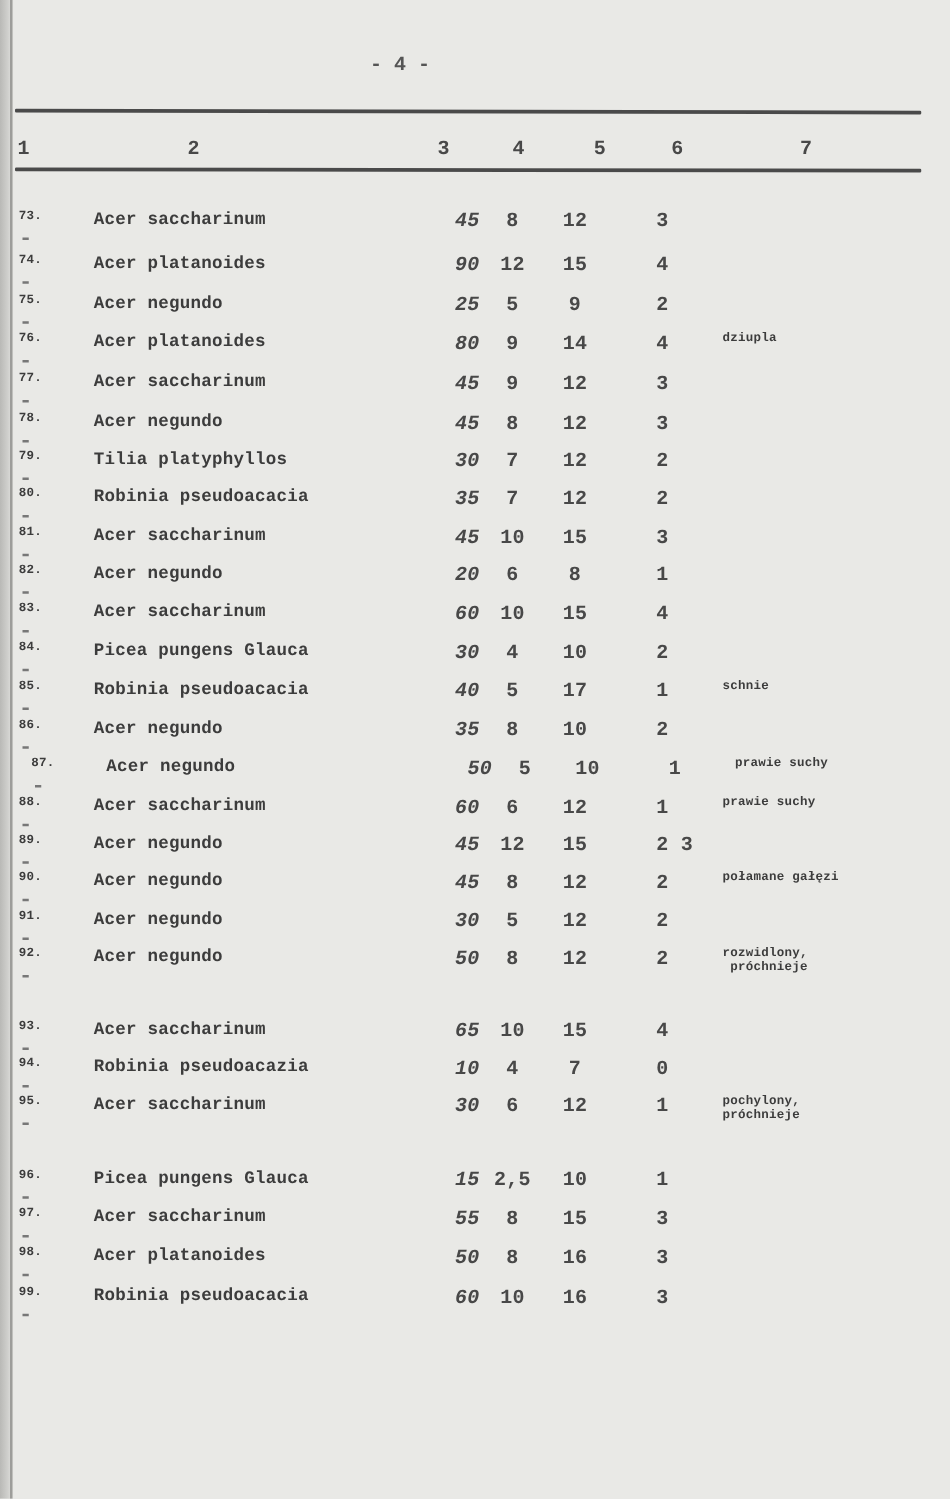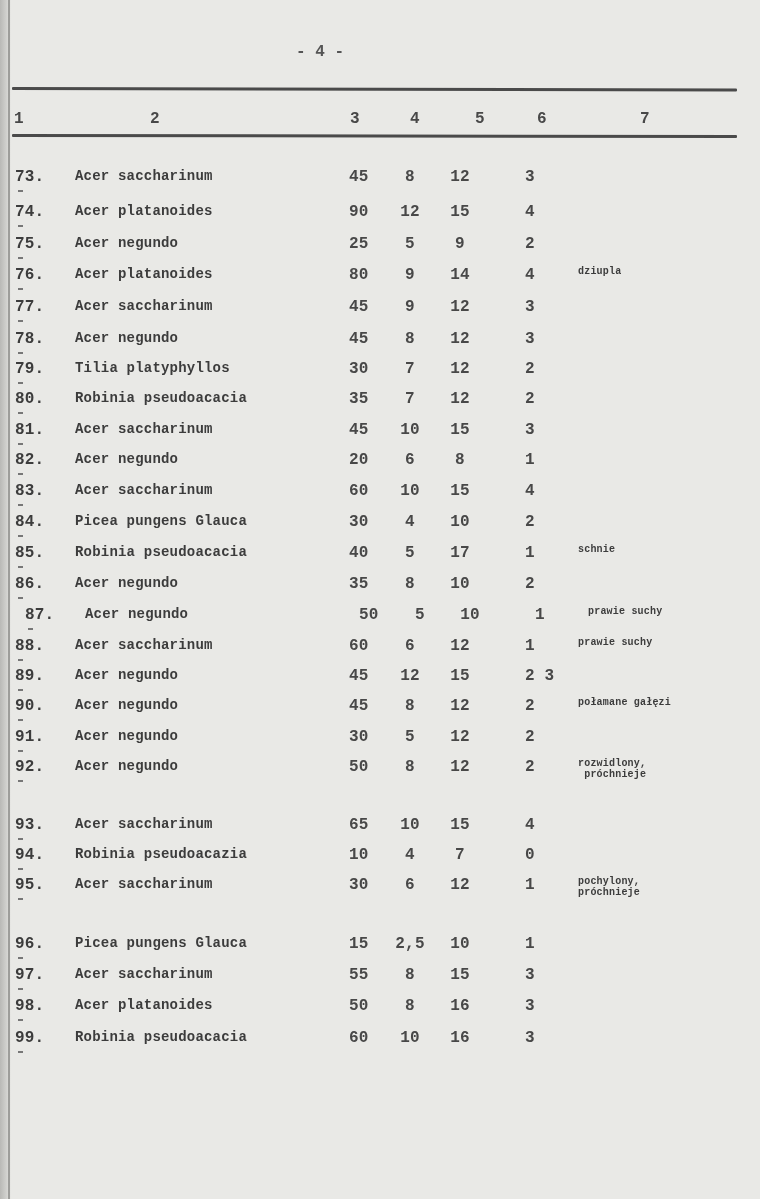--- a/index.html
+++ b/index.html
@@ -26,23 +26,23 @@
   }
   .rule-top { top: 87px; width: 725px; transform: rotate(0.12deg); transform-origin: left; }
   .rule-mid { top: 134px; width: 725px; transform: rotate(0.08deg); transform-origin: left; }
   .header-cell, .cell {
     position: absolute; font-weight: bold; white-space: nowrap;
   }
   .header-cell { top: 110px; font-size: 16px; color: #484848; }
   .row { position: absolute; left: 0; width: 760px; height: 30px; }
   .cell { font-size: 14px; color: #3c3c3c; letter-spacing: 0.2px; }
   .cell.num-lg { font-size: 16px; color: #484848; }
-  .c1 { left: 15px; font-size: 16px; }
+  .c1 { left: 15px; font-size: 10px; }
   .c2 { left: 75px; }
-  .c3 { left: 349px; width: 30px; text-align: left; }
+  .c3 { left: 364px; width: 30px; text-align: left; font-style: italic; }
   .c4 { left: 395px; width: 30px; text-align: center; }
   .c5 { left: 445px; width: 30px; text-align: center; }
   .c6 { left: 525px; }
   .c7 { left: 578px; font-size: 10px; }
   .c7 .line2 { display: block; margin-top: 0; text-align: right; }
   .tick { position: absolute; left: 18px; width: 5px; height: 2px; background: #777; }
 </style>
 </head>
 <body>
 

